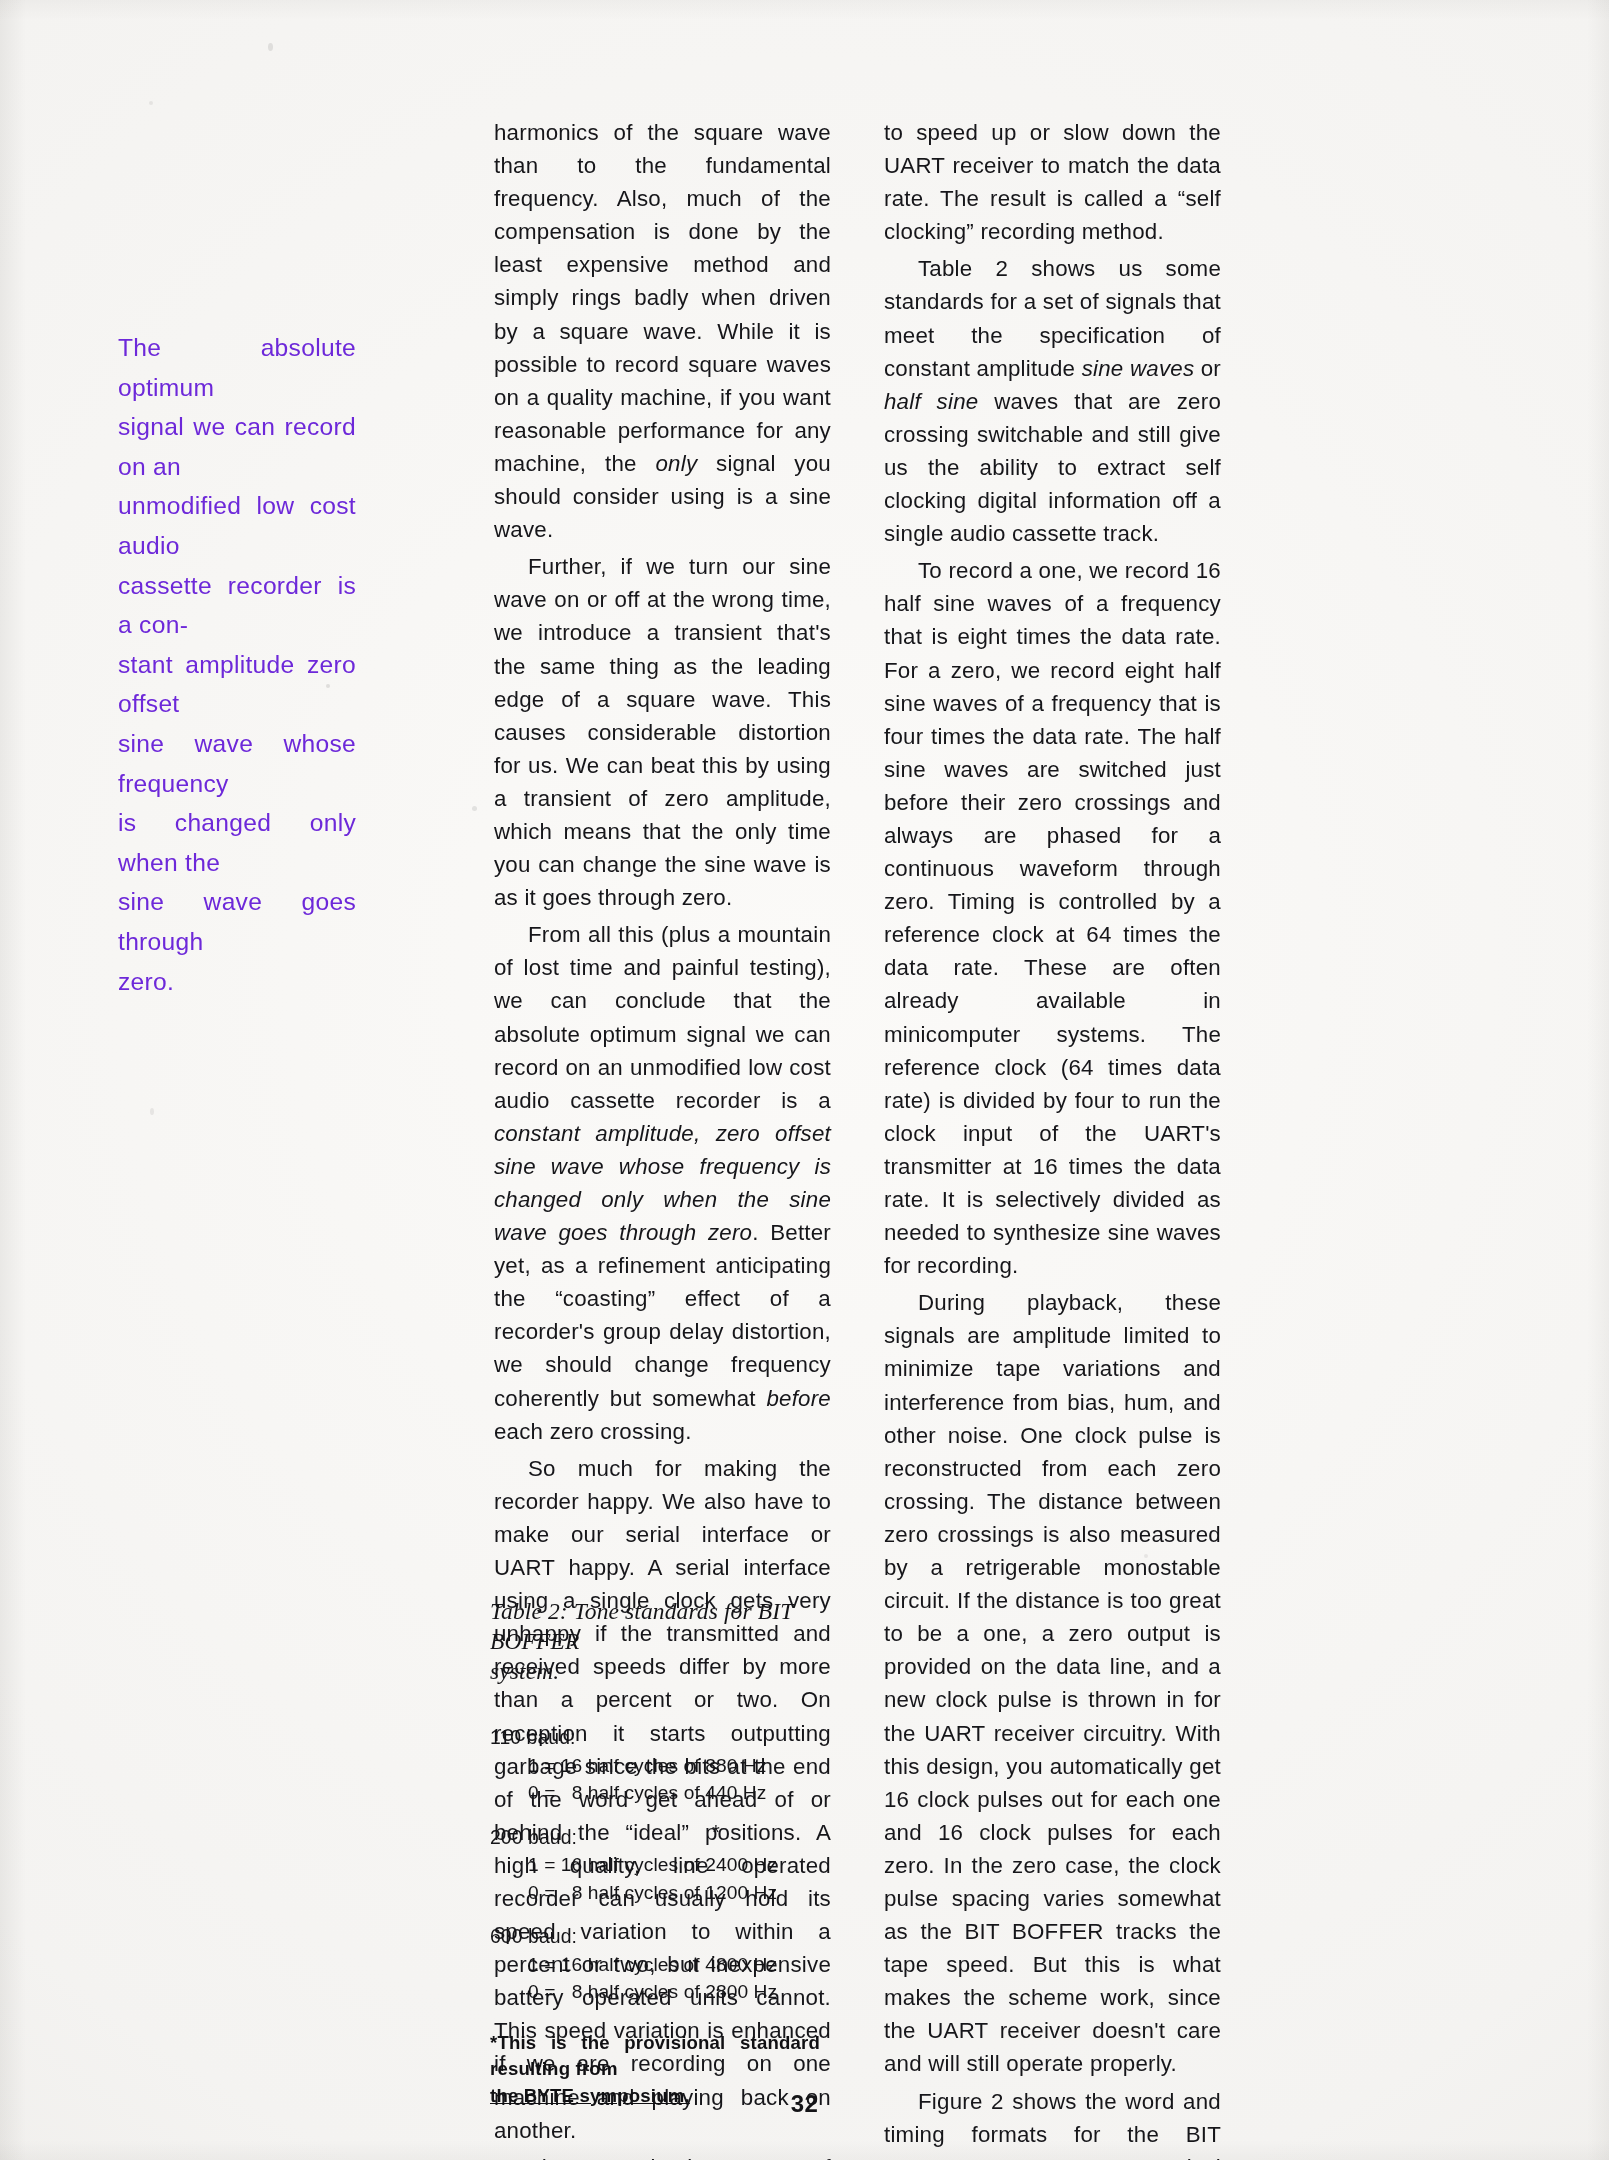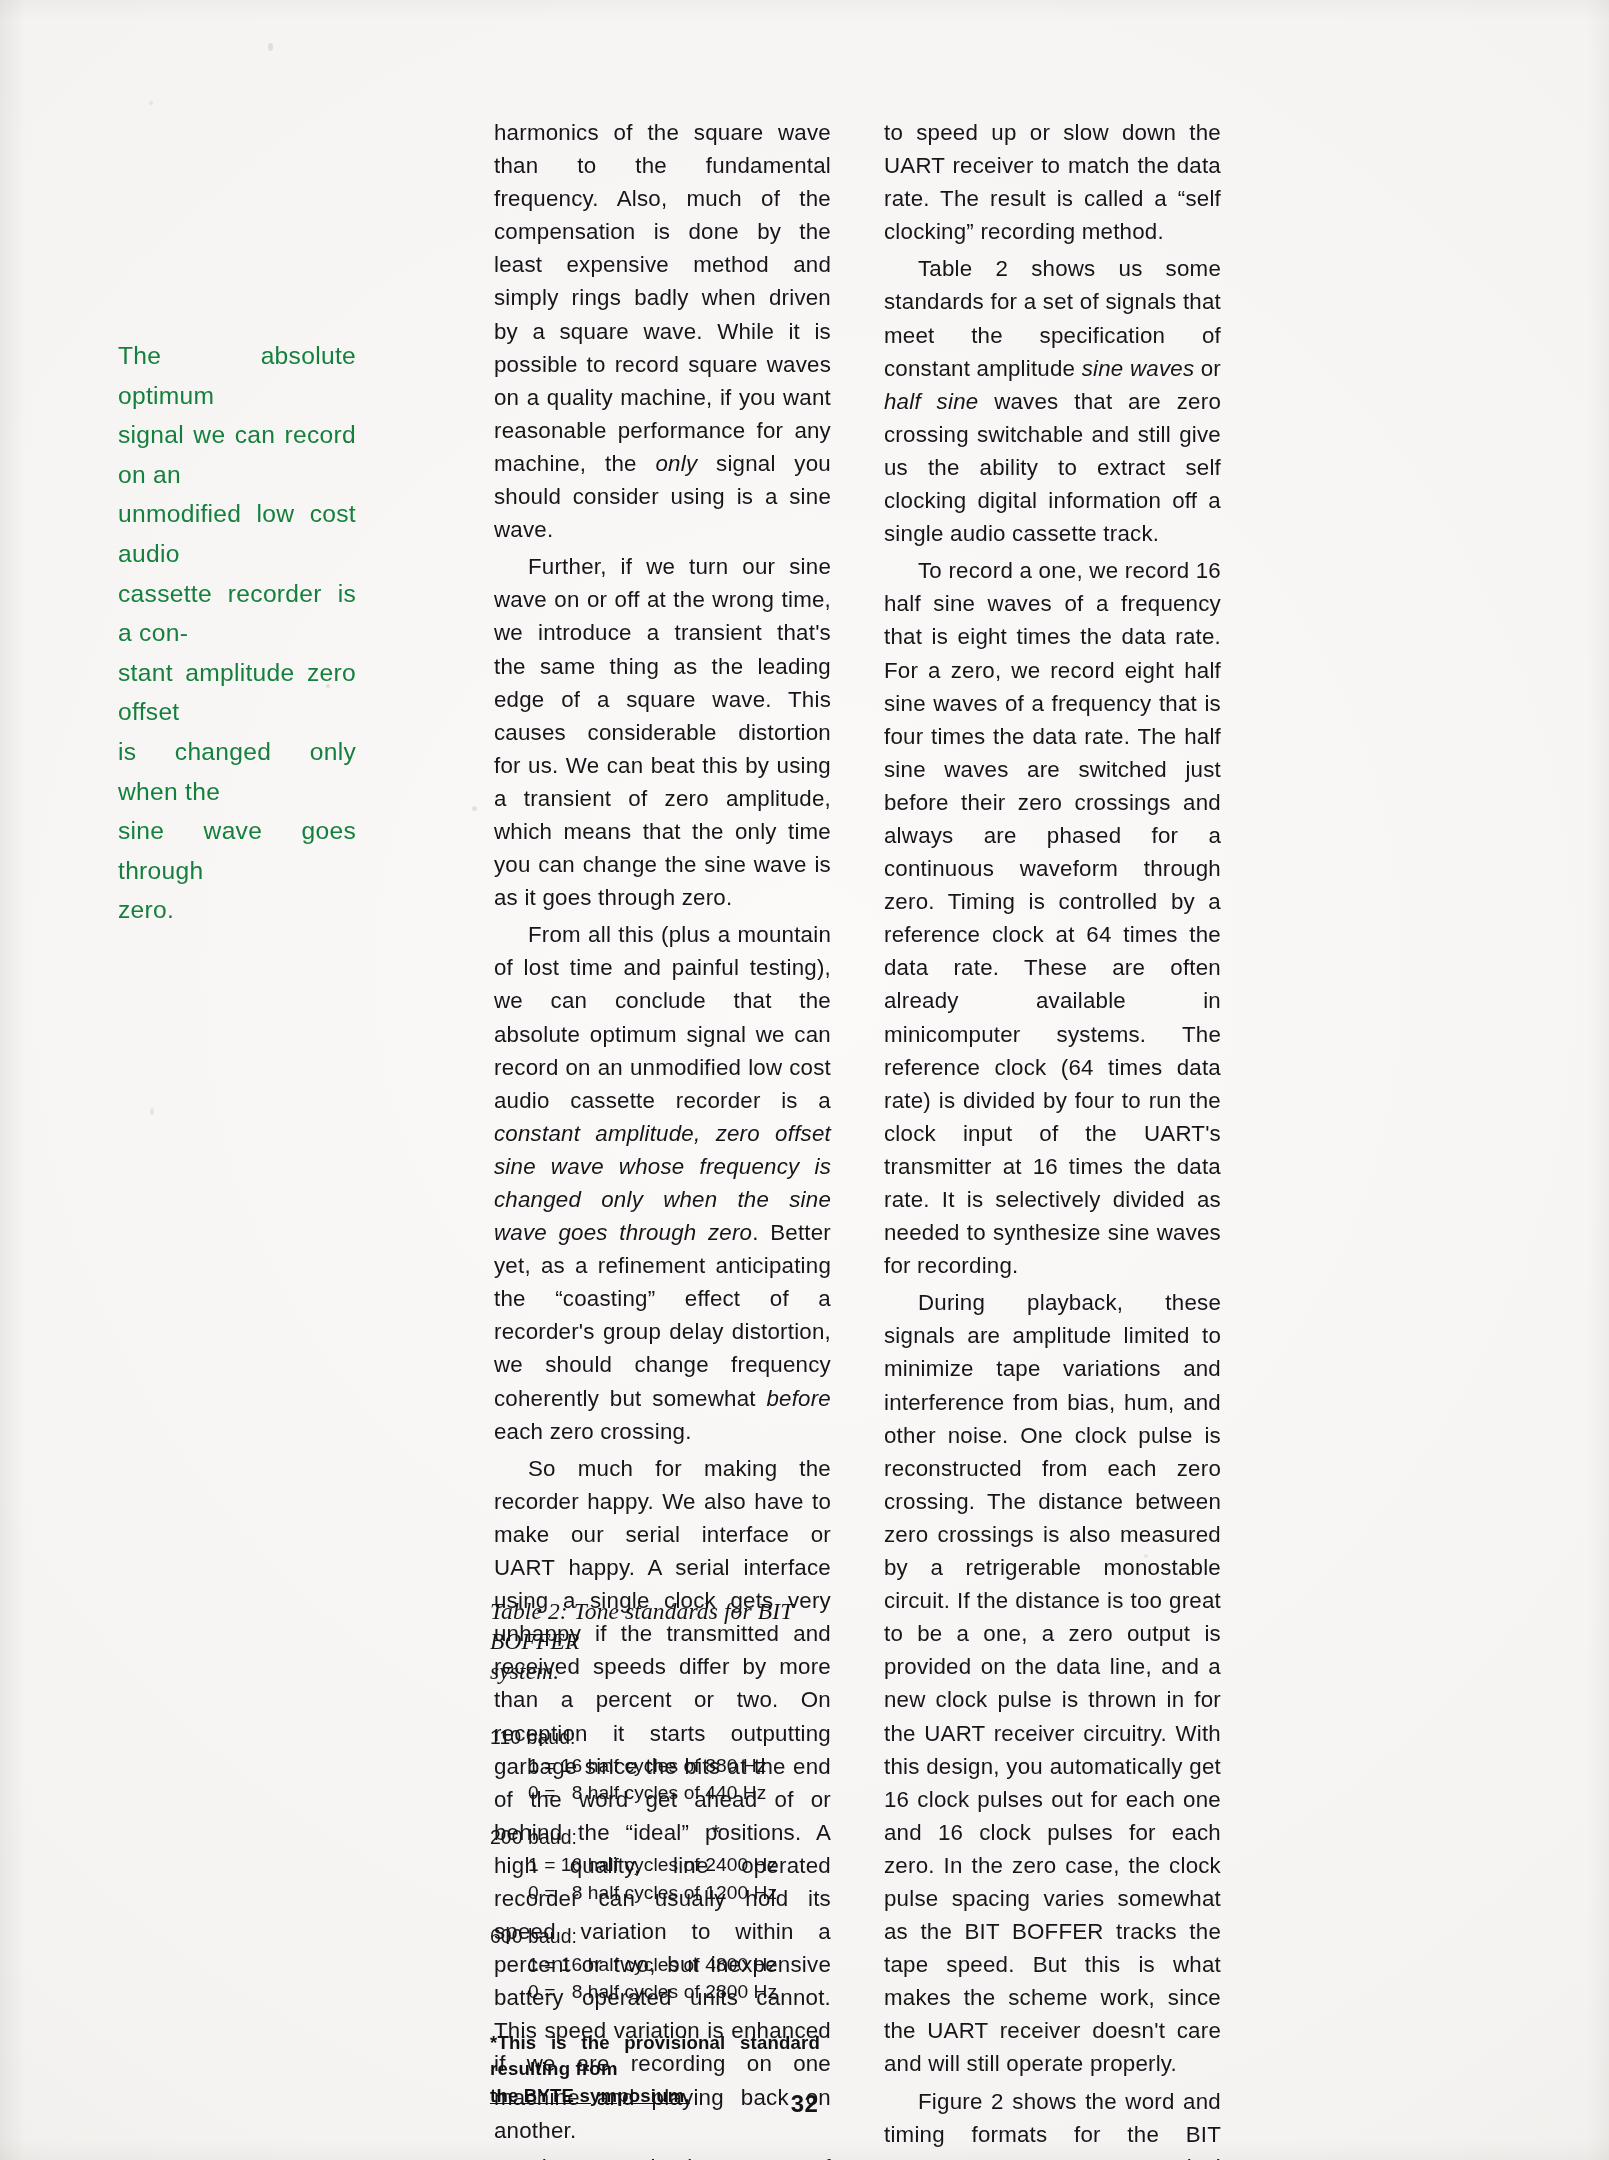--- a/index.html
+++ b/index.html
@@ -72,23 +72,22 @@
   
   .pullquote {
     position: absolute;
     left: 118px;
     top: 328px;
     width: 238px;
     font-family: "Liberation Sans", "DejaVu Sans", sans-serif;
     font-size: 24.6px;
     line-height: 39.6px;
     text-align: justify;
-    color: #15803d;
+    color: #6d28d9;
     letter-spacing: 0.012em;
-    margin-top: 8px;
   }
   .pullquote .lastline { text-align: left; }
 
   
   .table-block {
     position: absolute;
     left: 490px;
     top: 1596px;
     width: 350px;
   }
@@ -172,20 +171,21 @@
   <div class="speck" style="left:472px;top:806px;width:5px;height:5px;opacity:.45;"></div>
   <div class="speck" style="left:150px;top:1108px;width:4px;height:7px;opacity:.35;"></div>
   <div class="speck" style="left:1144px;top:1554px;width:4px;height:4px;opacity:.35;"></div>
 
   <div class="pullquote">
     <div>The absolute optimum</div>
     <div>signal we can record on an</div>
     <div>unmodified low cost audio</div>
     <div>cassette recorder is a con-</div>
     <div>stant amplitude zero offset</div>
+    <div>sine wave whose frequency</div>
     <div>is changed only when the</div>
     <div>sine wave goes through</div>
     <div class="lastline">zero.</div>
   </div>
 
   <div class="col col-2 body-text" id="col2">
       <p class="noindent"><span>harmonics of the square wave than to the fundamental frequency. Also, much of the compensation is done by the least expensive method and simply rings badly when driven by a square wave. While it is possible to record square waves on a quality machine, if you want reasonable performance for any machine, the </span><em>only</em><span> signal you should consider using is a sine wave.</span></p>
       <p><span>Further, if we turn our sine wave on or off at the wrong time, we introduce a transient that's the same thing as the leading edge of a square wave. This causes considerable distortion for us. We can beat this by using a transient of zero amplitude, which means that the only time you can change the sine wave is as it goes through zero.</span></p>
       <p><span>From all this (plus a mountain of lost time and painful testing), we can conclude that the absolute optimum signal we can record on an unmodified low cost audio cassette recorder is a </span><em>constant amplitude, zero offset sine wave whose frequency is changed only when the sine wave goes through zero</em><span>. Better yet, as a refinement anticipating the “coasting” effect of a recorder's group delay distortion, we should change frequency coherently but somewhat </span><em>before</em><span> each zero crossing.</span></p>
       <p><span>So much for making the recorder happy. We also have to make our serial interface or UART happy. A serial interface using a single clock gets very unhappy if the transmitted and received speeds differ by more than a percent or two. On reception it starts outputting garbage since the bits at the end of the word get ahead of or behind the “ideal” positions. A high quality, line operated recorder can usually hold its speed variation to within a percent or two, but inexpensive battery operated units cannot. This speed variation is enhanced if we are recording on one machine and playing back on another.</span></p>

